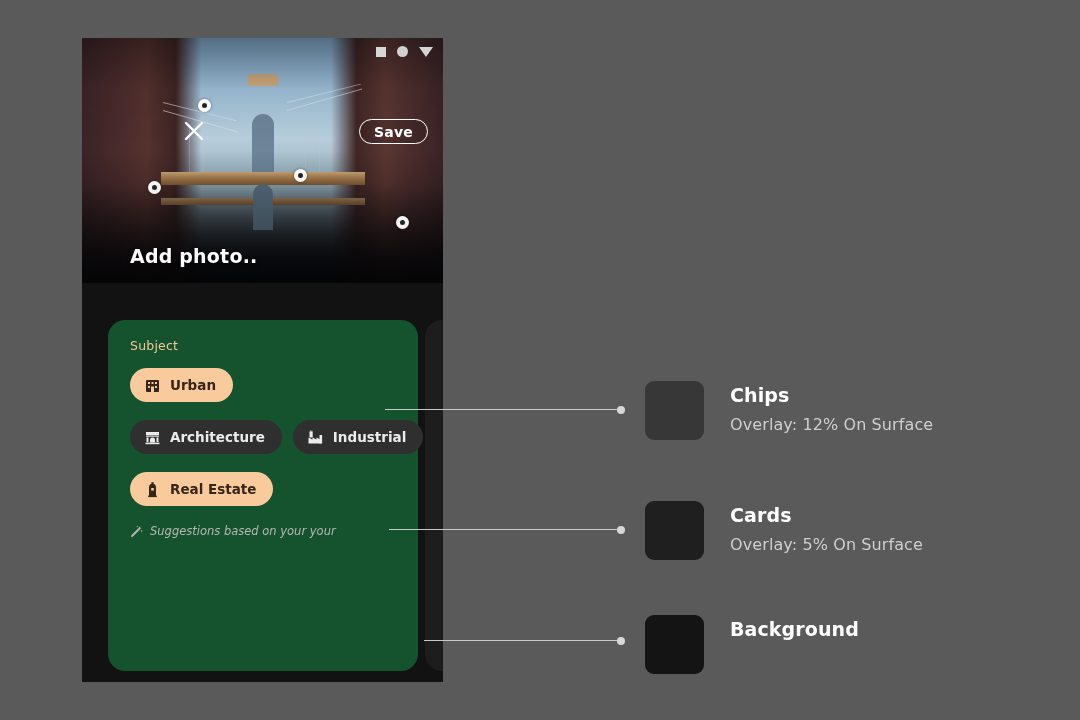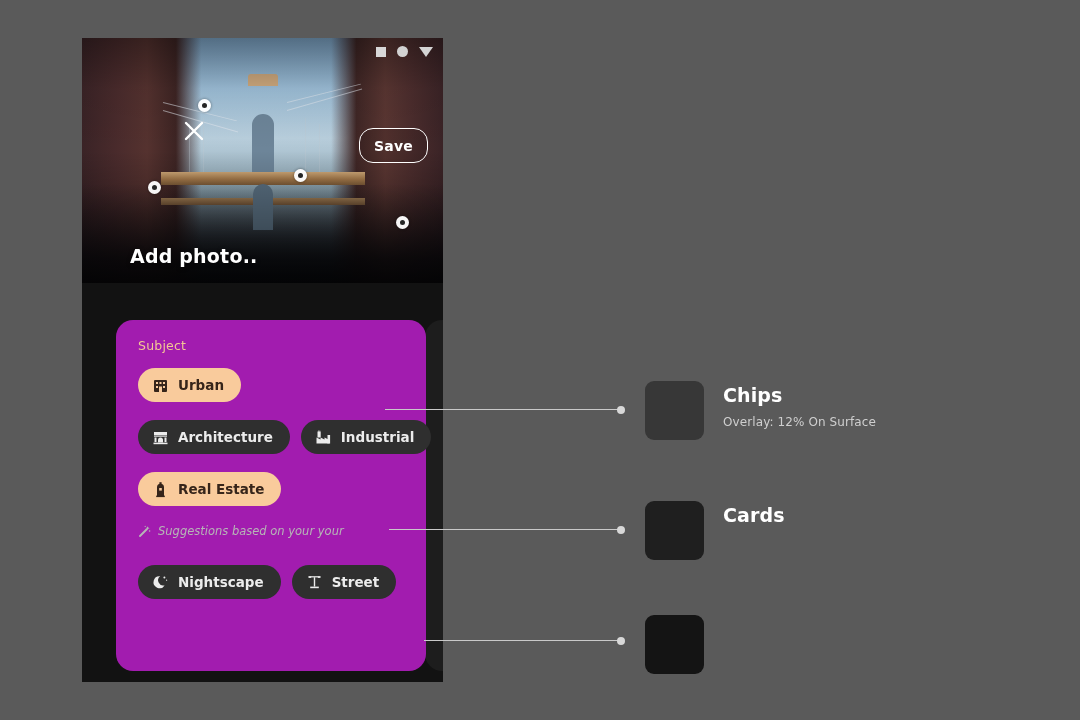--- a/index.html
+++ b/index.html
@@ -167,23 +167,23 @@
     top: 80px;
     width: 26px;
     height: 26px;
     z-index: 9;
   }
   #close-button svg { display: block; }
 
   #save-button {
     position: absolute;
     right: 15px;
-    top: 90px;
+    top: 81px;
     min-width: 62px;
-    height: 35px;
+    height: 25px;
     padding: 0 14px;
     border: 1.8px solid #ffffff;
     border-radius: 14px;
     color: #ffffff;
     font-size: 14px;
     font-weight: 700;
     letter-spacing: .2px;
     display: flex;
     align-items: center;
     justify-content: center;
@@ -237,25 +237,25 @@
     left: 343px;
     top: 37px;
     width: 120px;
     height: 351px;
     background: #1d1d1d;
     border-radius: 17px;
   }
 
   #card-primary {
     position: absolute;
-    left: 34px;
+    left: 26px;
     top: 37px;
     width: 310px;
     height: 351px;
-    background: #a21caf;
+    background: #14532d;
     border-radius: 17px;
     z-index: 2;
   }
 
   #section-label {
     position: absolute;
     left: 22px;
     top: 18px;
     color: #f2c794;
     font-size: 12.5px;
@@ -338,21 +338,21 @@
     background: #d8d8d8;
   }
   #leader-chips      { left: 385px; top: 409px; width: 236px; }
   #leader-cards      { left: 389px; top: 529px; width: 232px; }
   #leader-background { left: 424px; top: 640px; width: 197px; }
 
   .anno {
     position: absolute;
     display: flex;
     align-items: flex-start;
-    gap: 19px;
+    gap: 26px;
     z-index: 31;
   }
   #anno-chips      { left: 645px; top: 381px; }
   #anno-cards      { left: 645px; top: 501px; }
   #anno-background { left: 645px; top: 615px; }
 
   .anno-swatch {
     width: 59px;
     height: 59px;
     border-radius: 9px;
@@ -361,21 +361,21 @@
   .anno-text { padding-top: 3px; }
   .anno-title {
     color: #ffffff;
     font-size: 19px;
     font-weight: 700;
     letter-spacing: .1px;
     margin-bottom: 9px;
   }
   .anno-sub {
     color: #cfcfcf;
-    font-size: 12px;
+    font-size: 16px;
     font-weight: 400;
     letter-spacing: .1px;
   }
 </style>
 </head>
 <body>
 
 <div id="phone-frame">
 
   <div id="hero">
@@ -492,44 +492,20 @@
           <svg width="13" height="13" viewBox="0 0 13 13" aria-hidden="true">
             <path d="M2 11 L8.5 4.5" stroke="#b6b6b6" stroke-width="1.9" stroke-linecap="round"></path>
             <path d="M9.6 1.2 l.6 1.4 1.4 .6 -1.4 .6 -.6 1.4 -.6-1.4 -1.4-.6 1.4-.6z" fill="#b6b6b6"></path>
             <circle cx="11.6" cy="6" r=".8" fill="#b6b6b6"></circle>
             <circle cx="7.2" cy="1.4" r=".6" fill="#b6b6b6"></circle>
           </svg>
         </span>
         <span>Suggestions based on your your</span>
       </div>
 
-      <div class="chip-row" id="chip-row-sugg">
-        <div class="chip unselected">
-          <span class="chip-icon">
-            <svg width="17" height="17" viewBox="0 0 17 17" aria-hidden="true">
-              <path d="M12.6 11.4 A6 6 0 1 1 8.2 2.2 a5.2 5.2 0 0 0 4.4 9.2 z" fill="#ececec"></path>
-              <circle cx="12.4" cy="3.6" r="1" fill="#ececec"></circle>
-              <circle cx="14.6" cy="6.2" r=".6" fill="#ececec"></circle>
-            </svg>
-          </span>
-          <span>Nightscape</span>
-        </div>
-        <div class="chip unselected">
-          <span class="chip-icon">
-            <svg width="17" height="17" viewBox="0 0 17 17" aria-hidden="true">
-              <rect x="2.6" y="2.4" width="2.6" height="1.5" fill="#ececec"></rect>
-              <rect x="11.8" y="2.4" width="2.6" height="1.5" fill="#ececec"></rect>
-              <rect x="2.6" y="2.2" width="11.8" height="1.2" fill="#ececec"></rect>
-              <rect x="7.8" y="3.2" width="1.4" height="9.4" fill="#ececec"></rect>
-              <rect x="4.2" y="12.6" width="8.6" height="1.6" fill="#ececec"></rect>
-            </svg>
-          </span>
-          <span>Street</span>
-        </div>
-      </div>
 
     </div>
 
   </div>
 </div>
 
 <div class="leader" id="leader-chips"></div>
 <div class="leader" id="leader-cards"></div>
 <div class="leader" id="leader-background"></div>
 
@@ -538,20 +514,22 @@
   <div class="anno-text">
     <div class="anno-title">Chips</div>
     <div class="anno-sub">Overlay: 12% On Surface</div>
   </div>
 </div>
 
 <div class="anno" id="anno-cards">
   <div class="anno-swatch" style="background:#1f1f1f;"></div>
   <div class="anno-text">
     <div class="anno-title">Cards</div>
+    <div class="anno-sub">Overlay: 5% On Surface</div>
   </div>
 </div>
 
 <div class="anno" id="anno-background">
   <div class="anno-swatch" style="background:#141414;"></div>
   <div class="anno-text">
+    <div class="anno-title">Background</div>
   </div>
 </div>
 
 </body></html>

